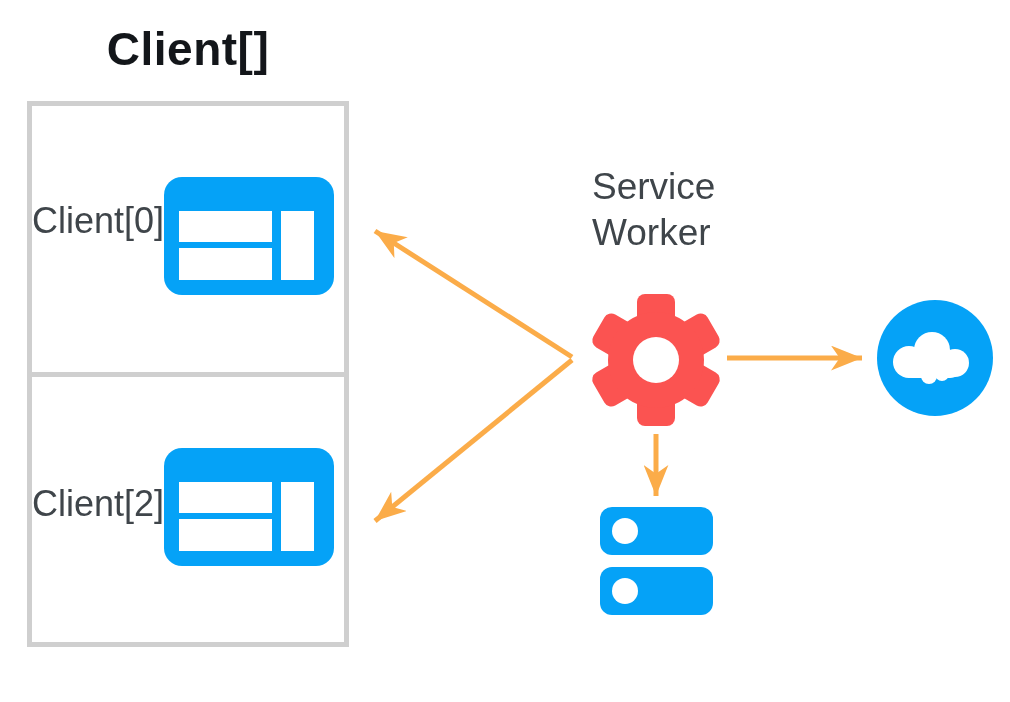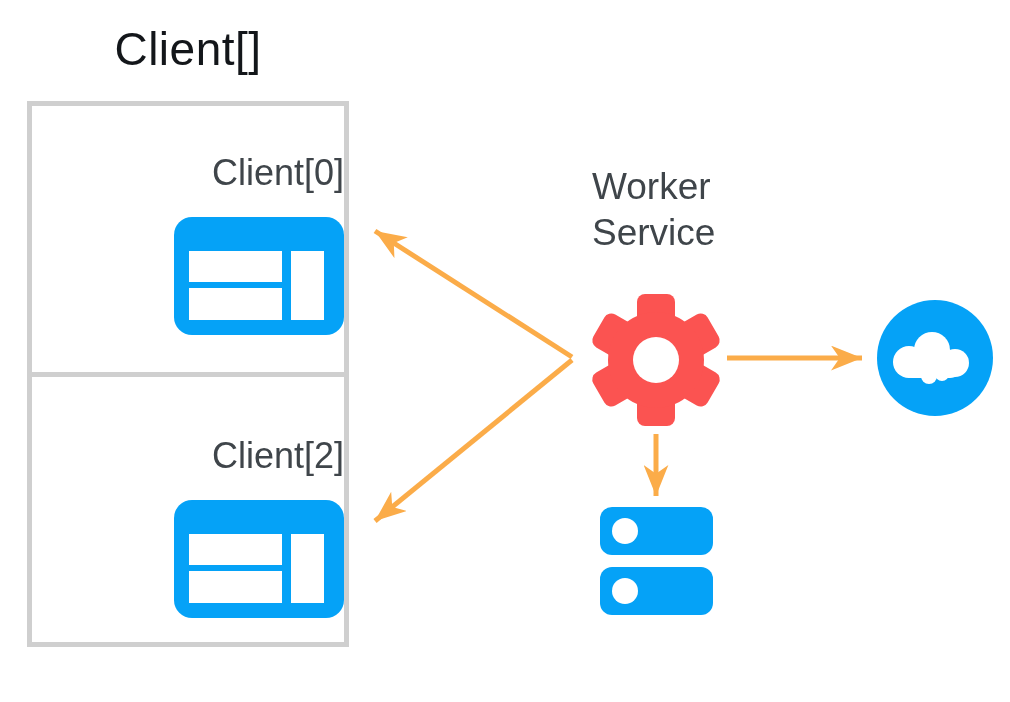--- a/index.html
+++ b/index.html
@@ -32,41 +32,42 @@
   .arrow-line { stroke: var(--orange); stroke-width: 5; fill: none; }
   .arrows marker path { fill: var(--orange); }
 
   
   .diagram-title {
     position: absolute;
     left: 27px; top: 22px;
     width: 322px;
     text-align: center;
     font-size: 46px;
-    font-weight: 400;
+    font-weight: 700;
     color: var(--title_color);
     letter-spacing: 0.5px;
   }
 
   
   .client-stack {
     position: absolute;
     left: 27px; top: 101px;
     width: 322px; height: 546px;
     border: 5px solid var(--border_gray);
     background: #ffffff;
     display: flex;
     flex-direction: column;
   }
   .stack-divider { height: 5px; background: var(--border_gray); flex: none; }
   .client-cell {
     flex: 1;
     display: flex;
-    flex-direction: column;
-    align-items: flex-end;
+    flex-direction: row;
+    align-items: flex-start;
+    margin-top: 48px;
   }
   .client-label {
     margin-top: 46px;
     font-size: 36px;
     font-weight: 500;
     color: var(--label_gray);
   }
   .client-cell.cell-1 .client-label { margin-top: 58px; }
 
   
@@ -193,22 +194,22 @@
       <div class="browser-icon">
         <div class="bi-part bi-row1"></div>
         <div class="bi-part bi-row2"></div>
         <div class="bi-part bi-side"></div>
       </div>
     </div>
 
   </div>
 
   <div class="sw-label">
+    <div>Service</div>
     <div>Worker</div>
-    <div>Service</div>
   </div>
 
   <div class="gear">
     <div class="gear-tooth t0"></div>
     <div class="gear-tooth t60"></div>
     <div class="gear-tooth t120"></div>
     <div class="gear-body"></div>
     <div class="gear-hole"></div>
   </div>
 

